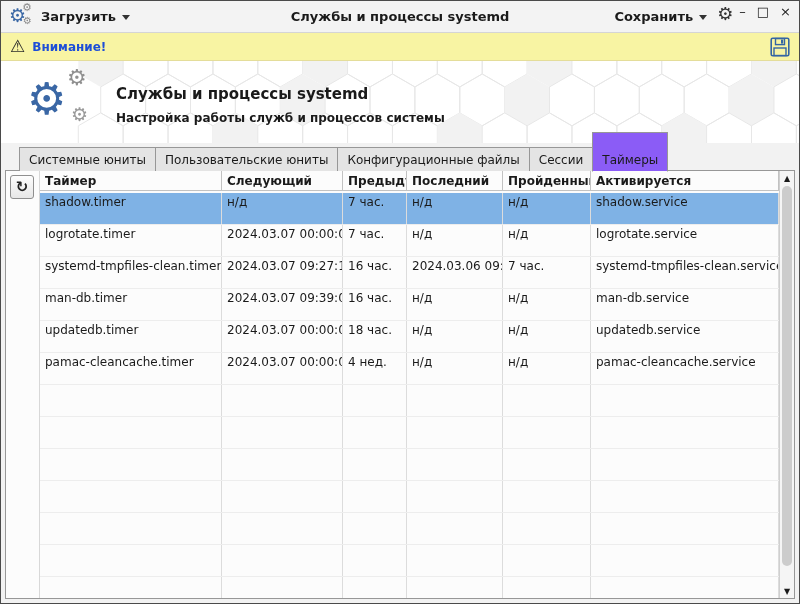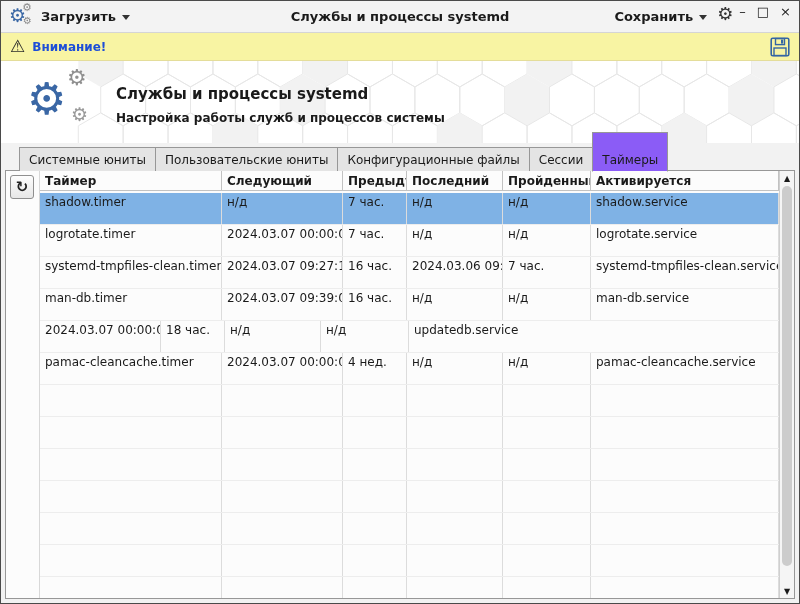--- a/index.html
+++ b/index.html
@@ -237,20 +237,21 @@
           </div>
           <div class="trow">
             <div class="cell c0">man-db.timer</div>
             <div class="cell c1">2024.03.07 09:39:00</div>
             <div class="cell c2">16 час.</div>
             <div class="cell c3">н/д</div>
             <div class="cell c4">н/д</div>
             <div class="cell c5">man-db.service</div>
           </div>
           <div class="trow">
+            <div class="cell c0">updatedb.timer</div>
             <div class="cell c1">2024.03.07 00:00:00</div>
             <div class="cell c2">18 час.</div>
             <div class="cell c3">н/д</div>
             <div class="cell c4">н/д</div>
             <div class="cell c5">updatedb.service</div>
           </div>
           <div class="trow">
             <div class="cell c0">pamac-cleancache.timer</div>
             <div class="cell c1">2024.03.07 00:00:00</div>
             <div class="cell c2">4 нед.</div>

